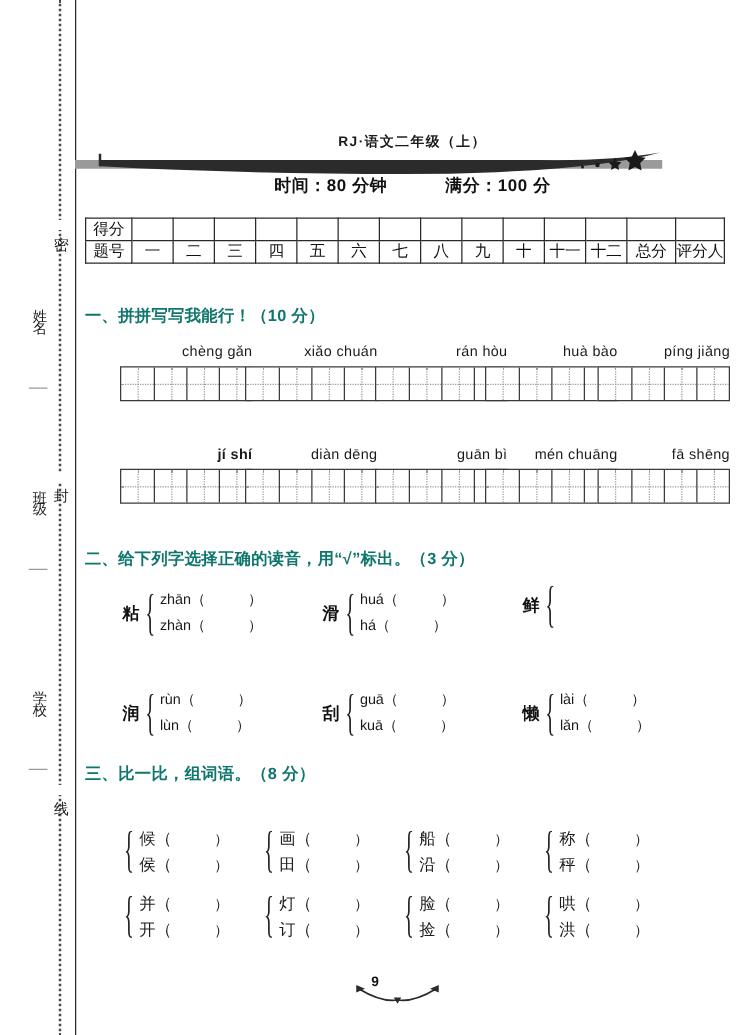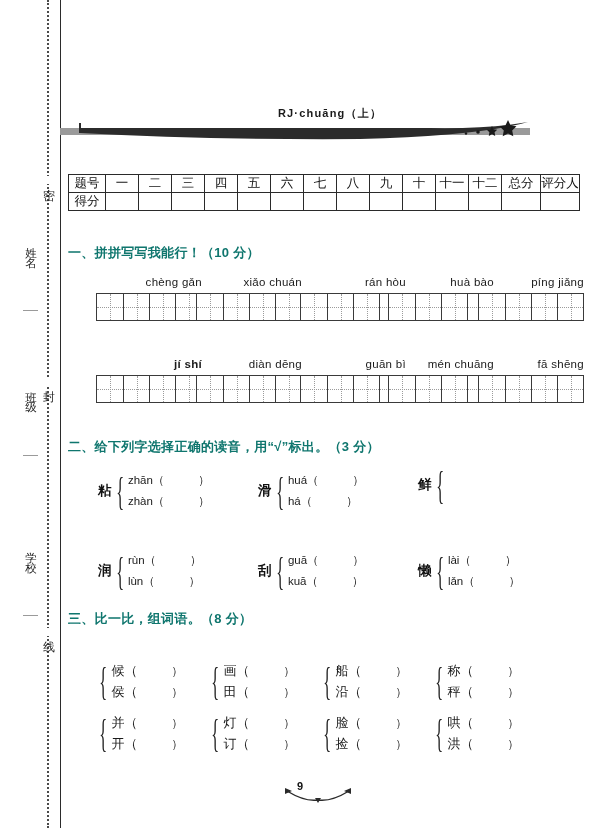--- a/index.html
+++ b/index.html
@@ -150,72 +150,77 @@
   <div class="seal-char" style="top:378px;">封</div>
   <div class="seal-char" style="top:628px;">线</div>
 
   <div class="field-label" style="top:235px;">姓 名</div>
   <div class="field-rule" style="top:310px;"></div>
   <div class="field-label" style="top:380px;">班 级</div>
   <div class="field-rule" style="top:455px;"></div>
   <div class="field-label" style="top:540px;">学 校</div>
   <div class="field-rule" style="top:615px;"></div>
 
-  <div class="subtitle">RJ·chuāng（上）</div>
+  <div class="subtitle">RJ·语文二年级（上）</div>
 
   <div class="deco-band">
     <svg width="470" height="26" viewBox="0 0 470 26">
       <rect x="0" y="8" width="470" height="7" fill="#9a9a9a"></rect>
       <path d="M20 8 L370 8 Q430 9 468 2 Q420 16 300 19 Q150 20 20 13 Z" fill="#2b2b2b"></path>
       <path d="M20 3 L20 13" stroke="#2b2b2b" stroke-width="2"></path>
       <path d="M448 0 l2.6 5.4 5.9 .8 -4.3 4.2 1.1 5.9 -5.3 -2.8 -5.3 2.8 1.1 -5.9 -4.3 -4.2 5.9 -.8 Z" fill="#1a1a1a"></path>
       <path d="M432 6 l1.6 3.3 3.6 .5 -2.6 2.5 .6 3.6 -3.2 -1.7 -3.2 1.7 .6 -3.6 -2.6 -2.5 3.6 -.5 Z" fill="#1a1a1a"></path>
       <circle cx="418" cy="12" r="1.8" fill="#1a1a1a"></circle>
       <circle cx="406" cy="13.5" r="1.2" fill="#1a1a1a"></circle>
     </svg>
   </div>
 
+  <div class="meta">
+    <span>时间：80 分钟</span>
+    <span class="gap"></span>
+    <span>满分：100 分</span>
+  </div>
 
   <div class="score-wrap">
     <table class="score">
       <tbody id="score-body">
+          <tr>
+            <td class="hcol">得分</td>
+            <td class="wide"></td>
+            <td class="wide"></td>
+            <td class="wide"></td>
+            <td class="wide"></td>
+            <td class="wide"></td>
+            <td class="wide"></td>
+            <td class="wide"></td>
+            <td class="wide"></td>
+            <td class="wide"></td>
+            <td class="wide"></td>
+            <td class="wide"></td>
+            <td class="wide"></td>
+            <td class="w2"></td>
+            <td class="w2"></td>
+          </tr>
           <tr>
             <td class="hcol">题号</td>
             <td class="wide">一</td>
             <td class="wide">二</td>
             <td class="wide">三</td>
             <td class="wide">四</td>
             <td class="wide">五</td>
             <td class="wide">六</td>
             <td class="wide">七</td>
             <td class="wide">八</td>
             <td class="wide">九</td>
             <td class="wide">十</td>
             <td class="wide">十一</td>
             <td class="wide">十二</td>
             <td class="w2">总分</td>
             <td class="w2">评分人</td>
           </tr>
-          <tr>
-            <td class="hcol">得分</td>
-            <td class="wide"></td>
-            <td class="wide"></td>
-            <td class="wide"></td>
-            <td class="wide"></td>
-            <td class="wide"></td>
-            <td class="wide"></td>
-            <td class="wide"></td>
-            <td class="wide"></td>
-            <td class="wide"></td>
-            <td class="wide"></td>
-            <td class="wide"></td>
-            <td class="wide"></td>
-            <td class="w2"></td>
-            <td class="w2"></td>
-          </tr>
         </tbody>
     </table>
   </div>
 
   <div id="sections-mount">
       <div class="sec-head" style="top: 244px;">一、拼拼写写我能行！（10 分）</div>
       <div class="py-row" style="top: 276px;">
         <div class="py-group" style="left: 28px;">
           <div class="py-text">chèng gǎn</div>
           <div class="tzg">

